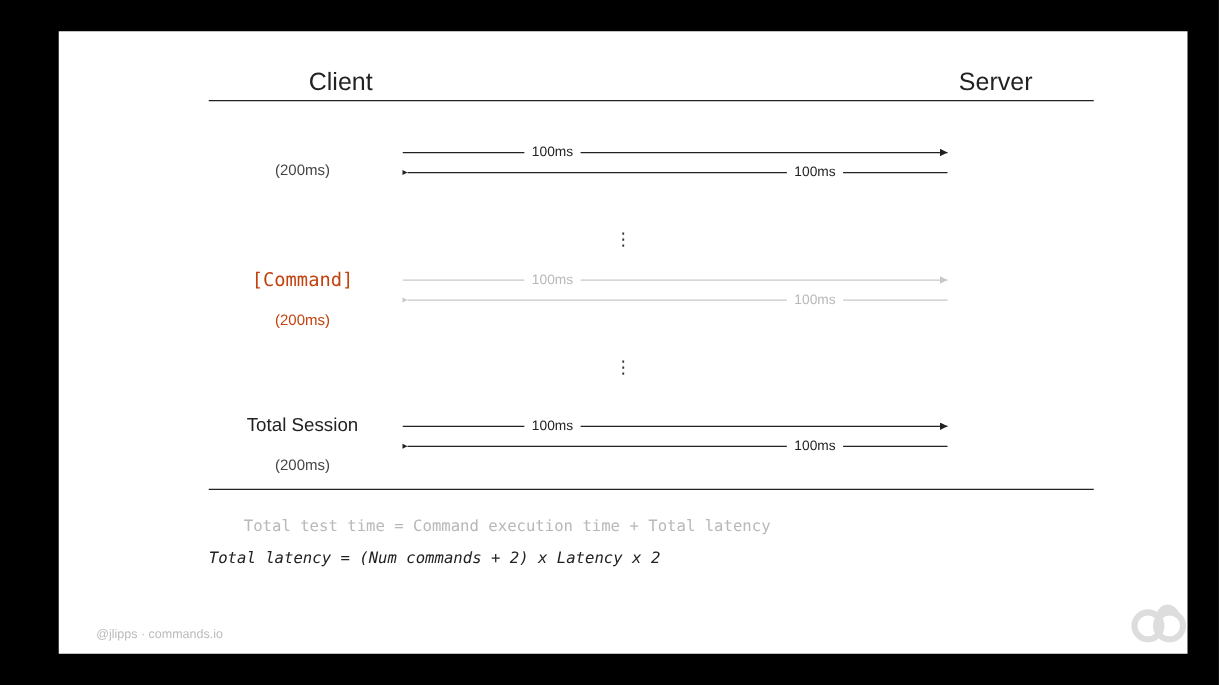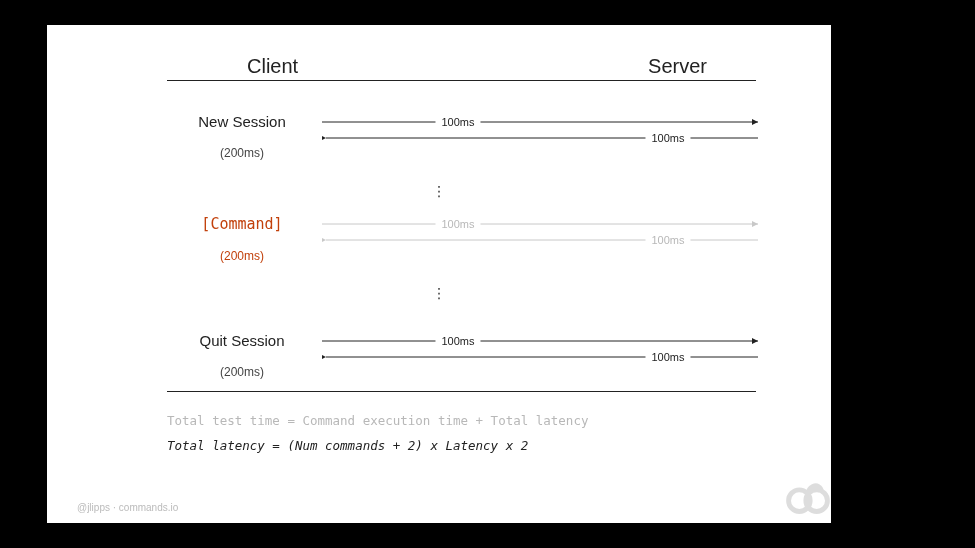--- a/index.html
+++ b/index.html
@@ -9,21 +9,21 @@
     height: 548px;
     background: #000;
     font-family: -apple-system, BlinkMacSystemFont, "Helvetica Neue", Arial, sans-serif;
     color: #222;
     overflow: hidden;
   }
   .slide {
     position: absolute;
     left: 47px;
     top: 25px;
-    width: 784px;
+    width: 903px;
     height: 498px;
     background: #fff;
     box-sizing: border-box;
   }
   .header {
     position: absolute;
     left: 120px;
     right: 120px;
     top: 30px;
     display: flex;
@@ -64,42 +64,41 @@
   }
   svg.arrowsvg {
     display: block;
   }
   .arrow-label {
     position: absolute;
     font-size: 11px;
     background: #fff;
     padding: 0 6px;
     transform: translate(-50%, -50%);
-    margin-left: 16px;
   }
   .faded .arrow-label { color: #b8b8b8; }
   .vdots {
     position: absolute;
     left: 50%;
     transform: translateX(-50%);
     font-size: 14px;
     color: #333;
     letter-spacing: 0;
   }
   .formulas {
     position: absolute;
     left: 120px;
     right: 60px;
   }
   .formulaline {
     font-size: 12.5px;
     font-family: ui-monospace, SFMono-Regular, Menlo, Consolas, monospace;
     margin-top: 6px;
   }
-  .formulaline.faded { color: #b8b8b8; }
+  .formulaline.faded { color: #b8b8b8; margin-left: 28px; }
   .credit {
     position: absolute;
     left: 30px;
     bottom: 10px;
     font-size: 10px;
     color: #bbb;
   }
   .logo {
     position: absolute;
     right: -4px;
@@ -115,21 +114,20 @@
 <div class="slide">
 
   <div class="header">
     <span class="client">Client</span>
     <span class="server">Server</span>
   </div>
   <div class="rule" style="top:55px;"></div>
 
   <div class="row" style="top:88px;">
     <div class="rowlabel">
-      <div class="t1">New Session</div>
       <div class="t2">(200ms)</div>
     </div>
     <div class="arrows">
       <svg class="arrowsvg" width="440" height="30">
         <defs>
           <marker id="ah-dark-r" markerWidth="8" markerHeight="8" refX="6" refY="3" orient="auto">
             <path d="M0,0 L6,3 L0,6 Z" fill="#222"></path>
           </marker>
           <marker id="ah-dark-l" markerWidth="8" markerHeight="8" refX="0" refY="3" orient="auto">
             <path d="M6,0 L0,3 L6,6 Z" fill="#222"></path>
@@ -165,21 +163,21 @@
       </svg>
       <div class="arrow-label" style="left:120px; top:7px;">100ms</div>
       <div class="arrow-label" style="left:330px; top:23px;">100ms</div>
     </div>
   </div>
 
   <div class="vdots" style="top:260px;">⋮</div>
 
   <div class="row" style="top:307px;">
     <div class="rowlabel">
-      <div class="t1">Quit Session</div>
+      <div class="t1">Total Session</div>
       <div class="t2">(200ms)</div>
     </div>
     <div class="arrows">
       <svg class="arrowsvg" width="440" height="30">
         <line x1="0" y1="7" x2="436" y2="7" stroke="#222" stroke-width="1" marker-end="url(#ah-dark-r)"></line>
         <line x1="436" y1="23" x2="4" y2="23" stroke="#222" stroke-width="1" marker-end="url(#ah-dark-l)"></line>
       </svg>
       <div class="arrow-label" style="left:120px; top:7px;">100ms</div>
       <div class="arrow-label" style="left:330px; top:23px;">100ms</div>
     </div>

